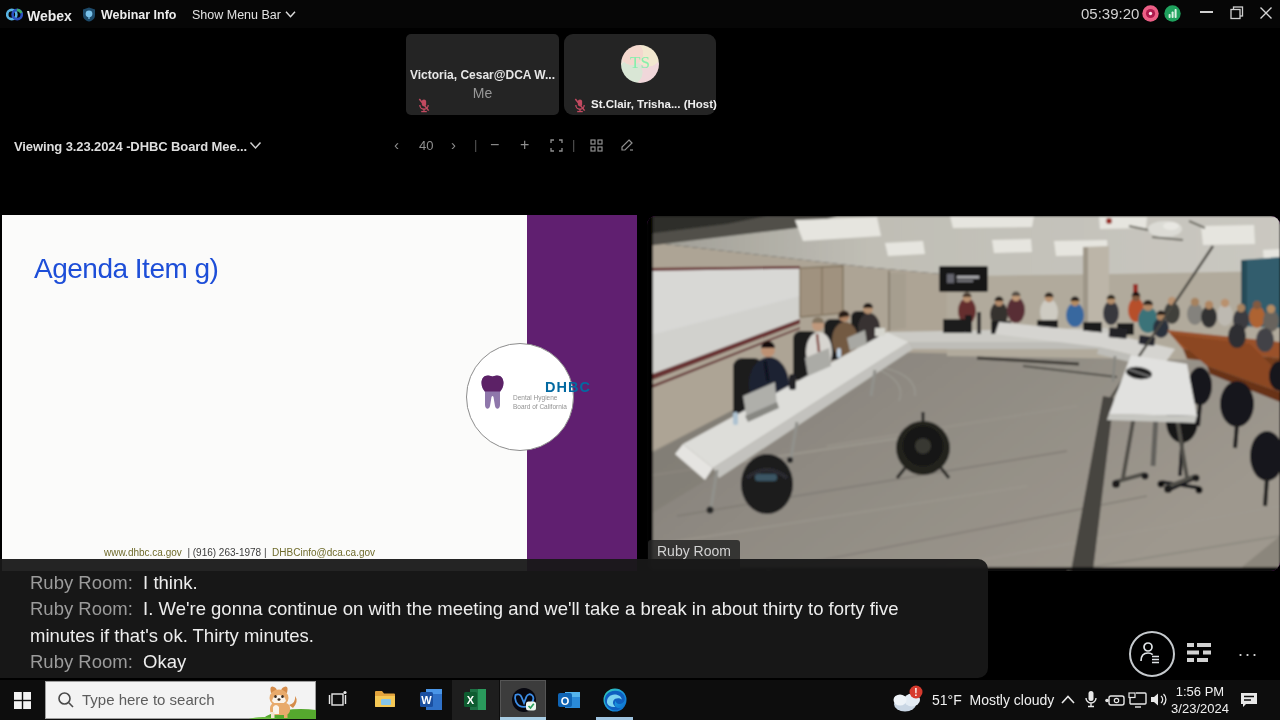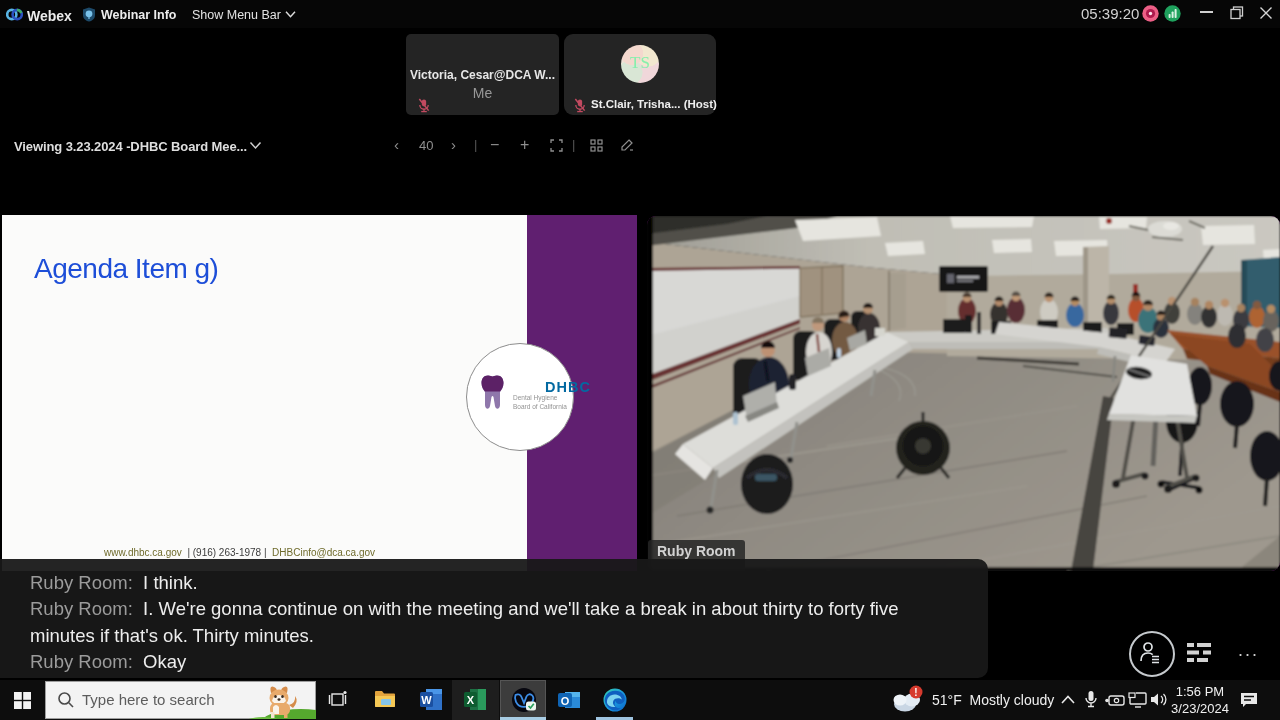--- a/index.html
+++ b/index.html
@@ -119,21 +119,21 @@
     <svg class="abs" style="left:476px;top:160px" width="30" height="36" viewBox="0 0 30 36">
       <path d="M7 0.5 C2.5 0.5 0.5 4 0.5 8 C0.5 12 2.5 15 4 17 L4 30 C4 34 8 35.5 9 31 L10.5 22 Q11.5 20 12.5 22 L14 31 C15 35.5 19 34 19 30 L19 17 C20.5 15 22.5 12 22.5 8 C22.5 4 20.5 0.5 16 0.5 C13.5 0.5 12.5 1.5 11.5 1.5 C10.5 1.5 9.5 0.5 7 0.5 Z" fill="#8f77ab" transform="translate(3,0)"></path>
       <path d="M7 0.5 C2.5 0.5 0.5 4 0.5 8 C0.5 12 2.5 15 4 16.5 L19 16.5 C20.5 15 22.5 12 22.5 8 C22.5 4 20.5 0.5 16 0.5 C13.5 0.5 12.5 1.5 11.5 1.5 C10.5 1.5 9.5 0.5 7 0.5 Z" fill="#5c2166" transform="translate(3,0)"></path>
     </svg>
     <div class="abs" style="left:511px;top:164px;font-size:14.5px;font-weight:bold;color:#0369a1;letter-spacing:1px;margin-left:32px;">DHBC</div>
     <div class="abs" style="left:511px;top:179px;font-size:6.5px;color:#929292;">Dental Hygiene</div>
     <div class="abs" style="left:511px;top:188px;font-size:6.5px;color:#929292;">Board of California</div>
     <div class="abs" style="left:102px;top:332px;font-size:10px;color:#6f6b2c;">www.dhbc.ca.gov &nbsp;<span style="color:#3c3c3c">| (916) 263-1978 |</span>&nbsp; DHBCinfo@dca.ca.gov</div>
   </div>
 
-  <div class="abs" style="left:647px;top:216px;width:633px;height:355px;border-radius:9px 9px 9px 9px;overflow:hidden;background:#a21caf;font-weight:bold;">
+  <div class="abs" style="left:647px;top:216px;width:633px;height:355px;border-radius:9px 9px 9px 9px;overflow:hidden;background:#a21caf;">
     <svg width="633" height="355" viewBox="0 0 633 355">
       <defs>
         <linearGradient id="ceil" x1="0" y1="0" x2="1" y2="0">
           <stop offset="0" stop-color="#a8a69d"></stop>
             <stop offset="0.35" stop-color="#cbc9c0"></stop>
             <stop offset="1" stop-color="#d6d4cc"></stop>
         </linearGradient>
         <filter id="soft" x="-2%" y="-2%" width="104%" height="104%">
           <feGaussianBlur stdDeviation="0.9"></feGaussianBlur>
         </filter>

